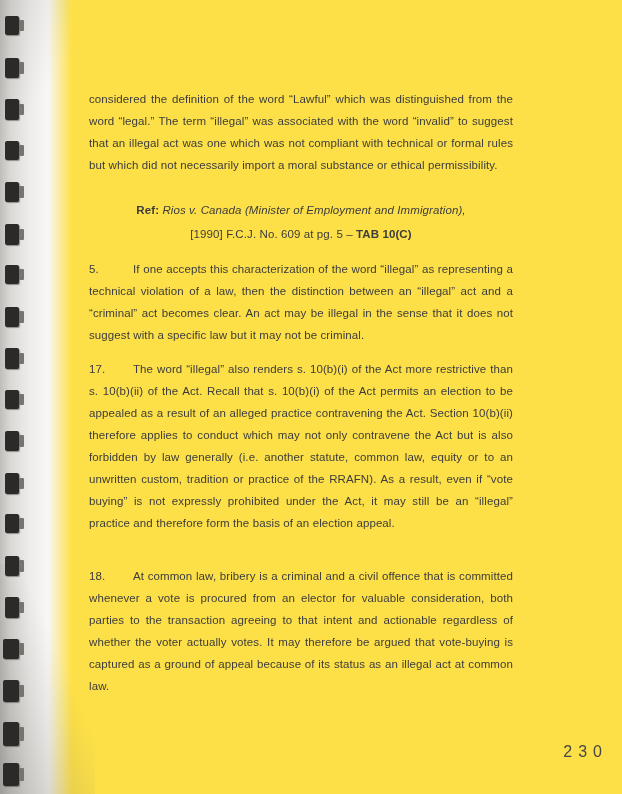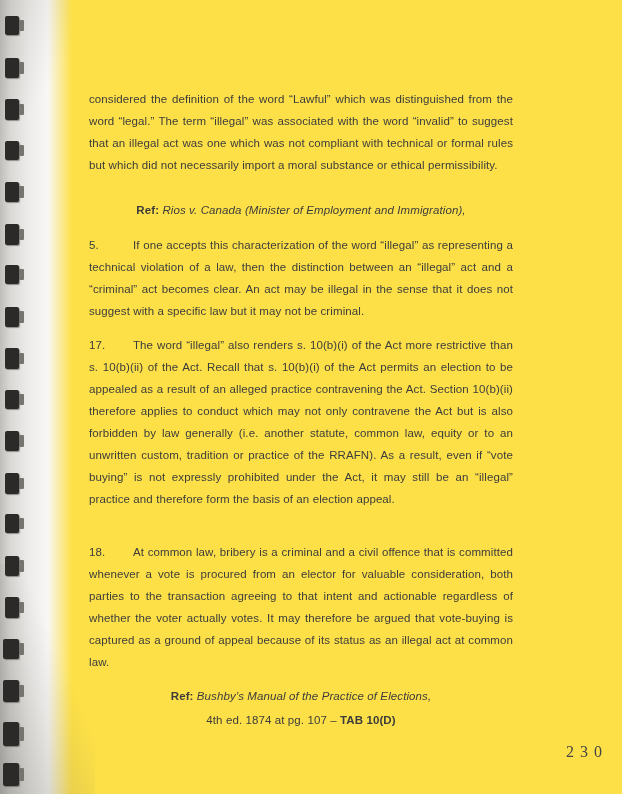--- a/index.html
+++ b/index.html
@@ -54,21 +54,21 @@
   .ref-rios { margin-bottom: 12px; }
   .p-16 { margin-bottom: 12px; }
   .p-17 { margin-bottom: 31px; }
   .p-18 { margin-bottom: 11px; }
   .par-number { display: inline-block; width: 44px; }
   .ref { text-align: center; line-height: 24px; }
   .bold { font-weight: bold; }
   .italic { font-style: italic; }
   .page-number {
     position: absolute; right: 14px; bottom: 33px;
-    font-family: Liberation Serif, serif;
+    font-family: Liberation Sans, sans-serif;
     font-size: 16px; letter-spacing: 6px;
     color: #454543;
   }
 </style>
 </head>
 <body>
 
 <div class="page">
 
   <div class="edge-shade"></div>
@@ -96,30 +96,27 @@
       <div class="binding-mark" style="top: 722px; height: 24px; width: 16px; left: 3px;"></div>
       <div class="binding-mark" style="top: 763px; height: 23px; width: 16px; left: 3px;"></div>
     </div>
 
   <div class="content">
 
     <p class="par p-intro"><span>considered the definition of the word “Lawful” which was distinguished from the word “legal.” The term “illegal” was associated with the word “invalid” to suggest that an illegal act was one which was not compliant with technical or formal rules but which did not necessarily import a moral substance or ethical permissibility.</span></p>
 
     <div class="ref ref-rios">
       <div class="ref-line"><span class="bold">Ref:</span> <span class="italic">Rios v. Canada (Minister of Employment and Immigration),</span></div>
+      <div class="ref-line"><span>[1990] F.C.J. No. 609 at pg. 5 – </span><span class="bold">TAB 10(C)</span></div>
     </div>
 
     <p class="par p-16"><span class="par-number">5.</span><span>If one accepts this characterization of the word “illegal” as representing a technical violation of a law, then the distinction between an “illegal” act and a “criminal” act becomes clear. An act may be illegal in the sense that it does not suggest with a specific law but it may not be criminal.</span></p>
 
     <p class="par p-17"><span class="par-number">17.</span><span>The word “illegal” also renders s. 10(b)(i) of the Act more restrictive than s. 10(b)(ii) of the Act. Recall that s. 10(b)(i) of the Act permits an election to be appealed as a result of an alleged practice contravening the Act. Section 10(b)(ii) therefore applies to conduct which may not only contravene the Act but is also forbidden by law generally (i.e. another statute, common law, equity or to an unwritten custom, tradition or practice of the RRAFN). As a result, even if “vote buying” is not expressly prohibited under the Act, it may still be an “illegal” practice and therefore form the basis of an election appeal.</span></p>
 
     <p class="par p-18"><span class="par-number">18.</span><span>At common law, bribery is a criminal and a civil offence that is committed whenever a vote is procured from an elector for valuable consideration, both parties to the transaction agreeing to that intent and actionable regardless of whether the voter actually votes. It may therefore be argued that vote-buying is captured as a ground of appeal because of its status as an illegal act at common law.</span></p>
 
-    <div class="ref ref-bushby">
-      <div class="ref-line"><span class="bold">Ref:</span> <span class="italic">Bushby’s Manual of the Practice of Elections,</span></div>
-      <div class="ref-line"><span>4th ed. 1874 at pg. 107 – </span><span class="bold">TAB 10(D)</span></div>
-    </div>
 
   </div>
 
   <div class="page-number">230</div>
 
 </div>
 
 </body></html>

